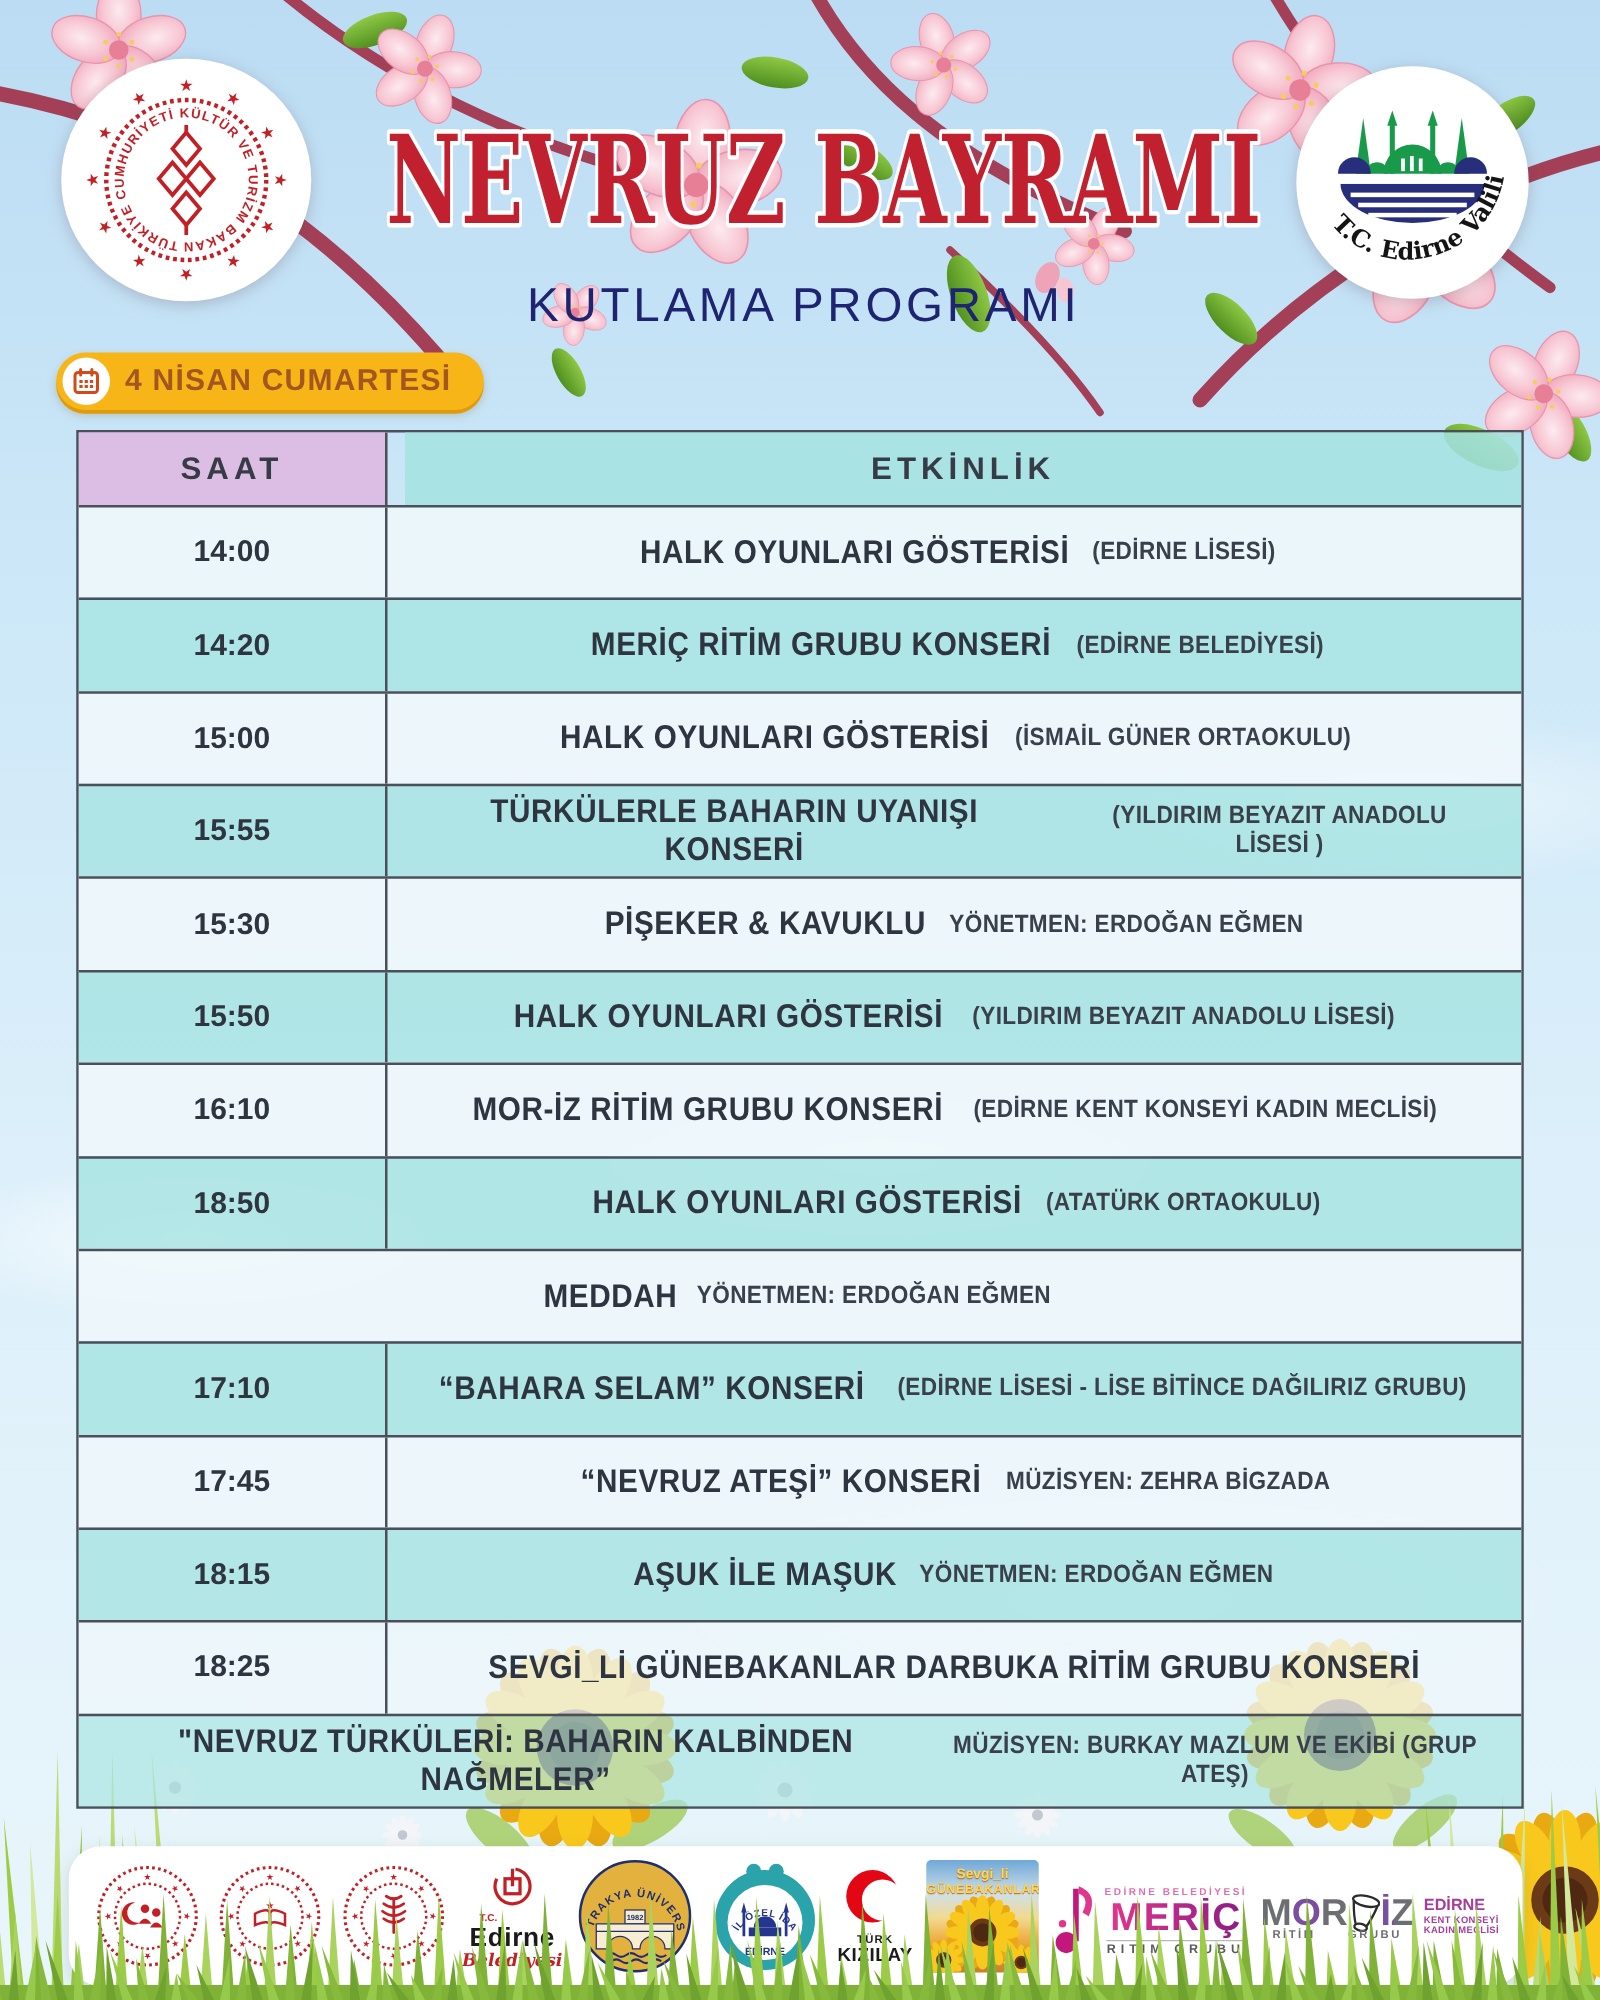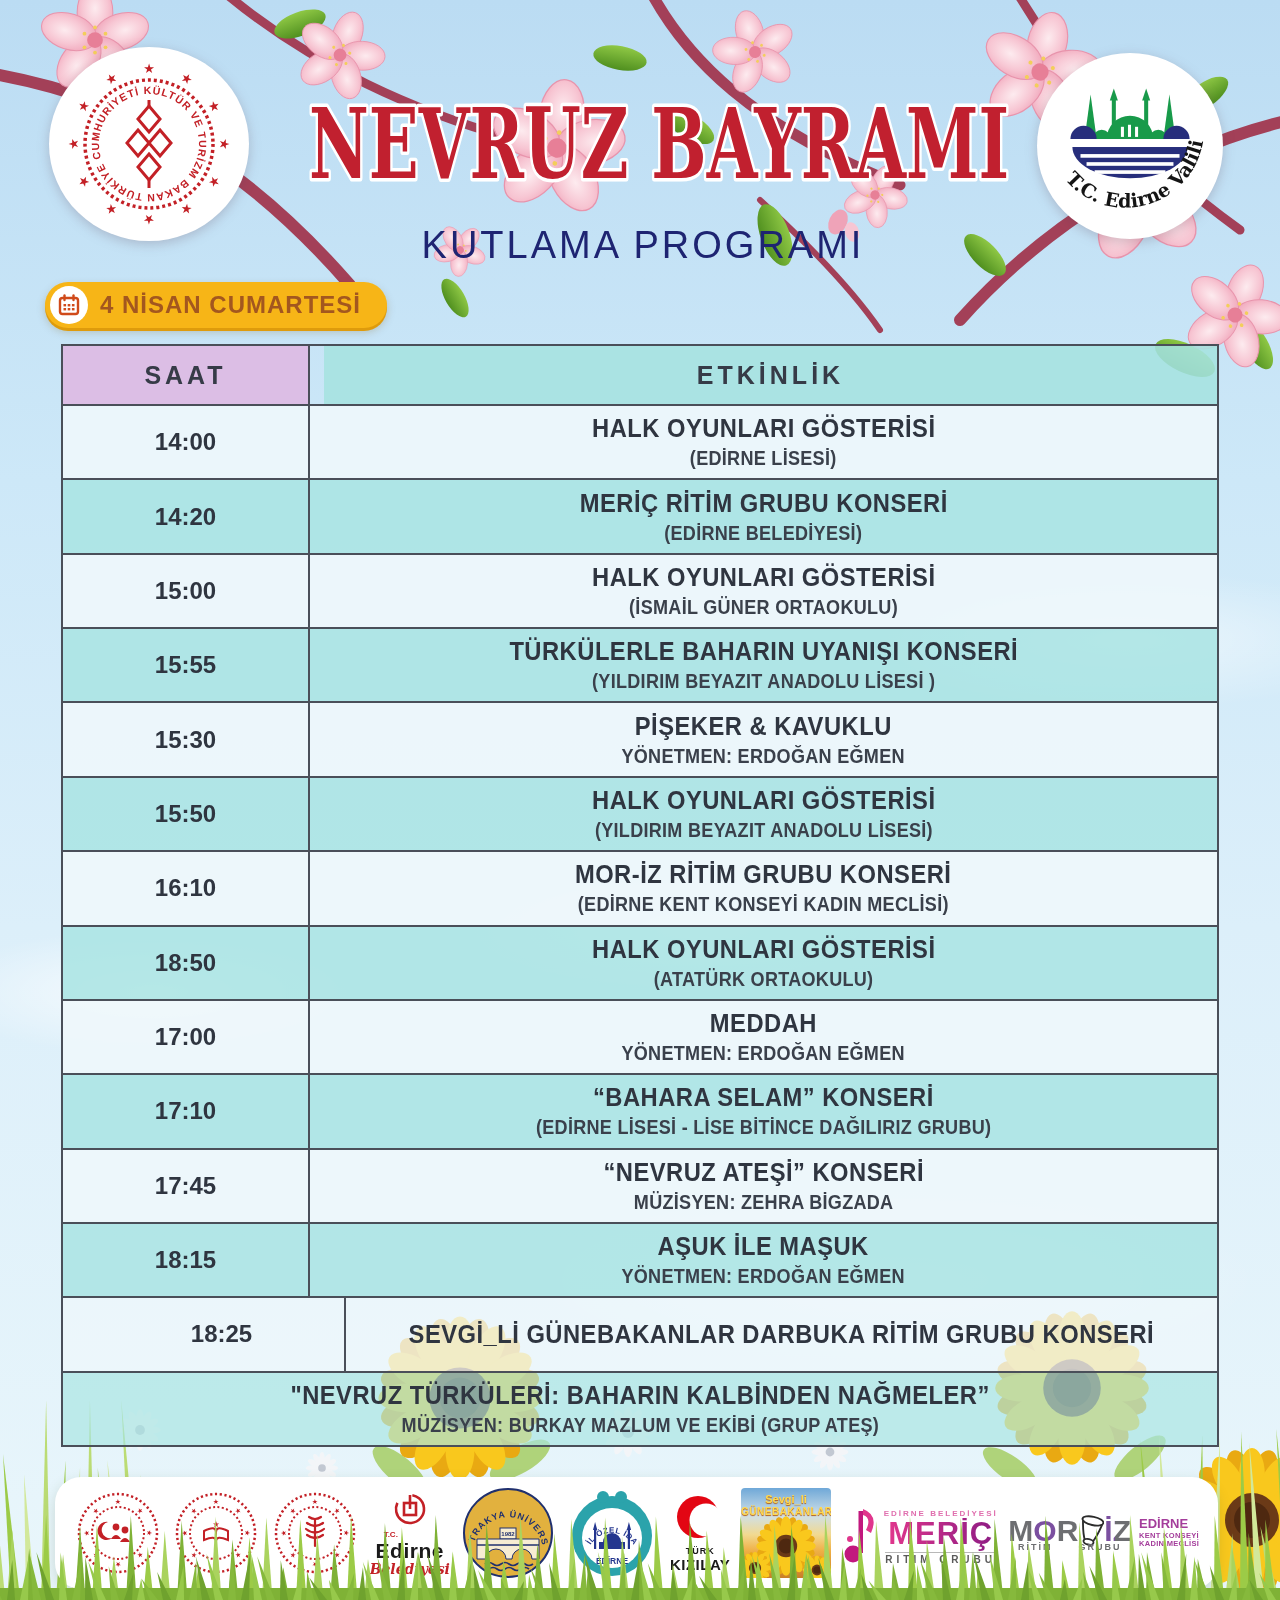--- a/index.html
+++ b/index.html
@@ -30,25 +30,25 @@
   .schedule{position:absolute;left:61px;top:344px;width:1158px;height:1103px;z-index:2;
     display:flex;flex-direction:column;border:2px solid #4A4F59;box-sizing:border-box;}
   .thead{display:flex;flex:none;height:58px;gap:14px;}
   .th{display:flex;align-items:center;justify-content:center;font-weight:bold;
     font-size:25px;letter-spacing:4px;color:#363B47;}
   .th-time{width:247px;flex:none;background:rgba(221,188,228,.96);border-right:2px solid #4A4F59;box-sizing:border-box;}
   .th-event{flex:1;background:rgba(165,226,224,.88);}
   .tbody{display:flex;flex-direction:column;flex:1;}
   .trow{display:flex;flex:1;border-top:2px solid #4A4F59;background:rgba(238,247,251,.90);}
   .trow.alt{background:rgba(168,228,226,.84);}
-  .trow:nth-child(13){background:rgba(238,247,251,.76);padding-left:36px;}
+  .trow:nth-child(13){background:rgba(238,247,251,.76);}
   .trow:nth-child(14){background:rgba(168,228,226,.68);}
   .td-time{width:247px;flex:none;display:flex;align-items:center;justify-content:center;
     font-size:24px;font-weight:bold;color:#2F3540;border-right:2px solid #4A4F59;box-sizing:border-box;}
-  .td-event{flex:1;display:flex;flex-direction:column;align-items:center;justify-content:center;gap:5px;padding:6px 20px;}
+  .td-event{flex:1;display:flex;align-items:center;justify-content:center;gap:5px;padding:6px 20px;}
   .event-line{font-size:25px;font-weight:bold;letter-spacing:.5px;color:#2F3540;text-align:center;
     transform:scale(.95,1.05);}
   .event-detail{font-size:19px;font-weight:bold;letter-spacing:.3px;color:#3A404B;text-align:center;
     transform:scale(.95,1.05);}
   
   .footer-bar{position:absolute;left:55px;top:1477px;width:1163px;height:112px;z-index:3;background:#fff;
     border-radius:26px;box-shadow:0 5px 14px rgba(60,90,40,.18);display:flex;align-items:center;
     justify-content:space-evenly;padding:0 8px;box-sizing:border-box;}
   .sponsor{display:flex;flex-direction:column;align-items:center;justify-content:center;line-height:1.05;}
   .sp-edirne .tc{font-size:8px;font-weight:bold;color:#C32026;align-self:flex-start;margin-left:14px;}
@@ -410,21 +410,20 @@
 
     <div class="trow alt">
       <div class="td-time">18:50</div>
       <div class="td-event">
         <div class="event-line">HALK OYUNLARI GÖSTERİSİ</div>
         <div class="event-detail">(ATATÜRK ORTAOKULU)</div>
       </div>
     </div>
 
     <div class="trow">
-      <div class="td-time">17:00</div>
       <div class="td-event">
         <div class="event-line">MEDDAH</div>
         <div class="event-detail">YÖNETMEN: ERDOĞAN EĞMEN</div>
       </div>
     </div>
 
     <div class="trow alt">
       <div class="td-time">17:10</div>
       <div class="td-event">
         <div class="event-line">“BAHARA SELAM” KONSERİ</div>

